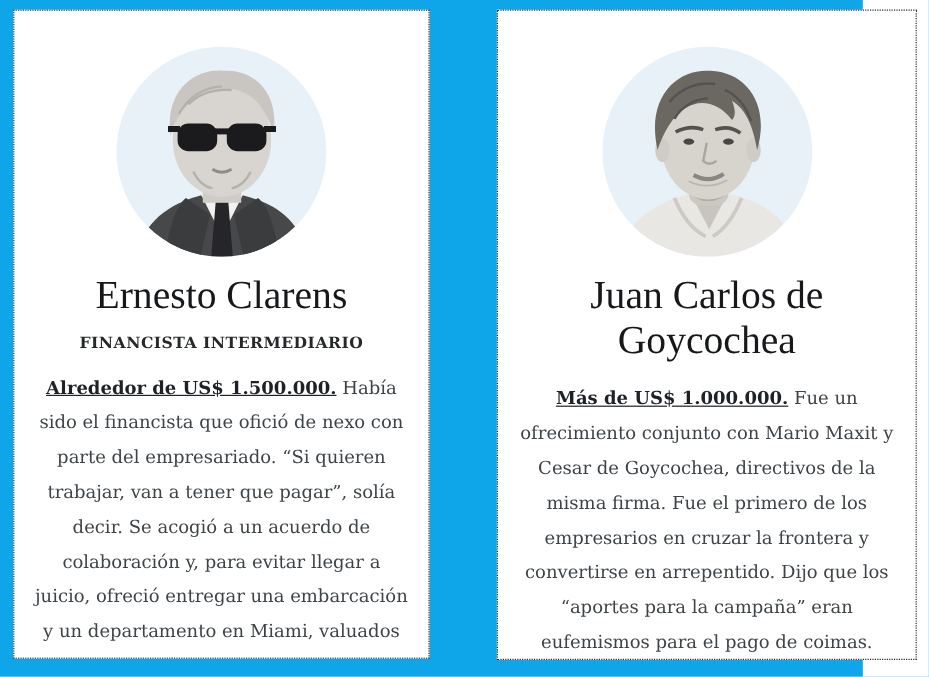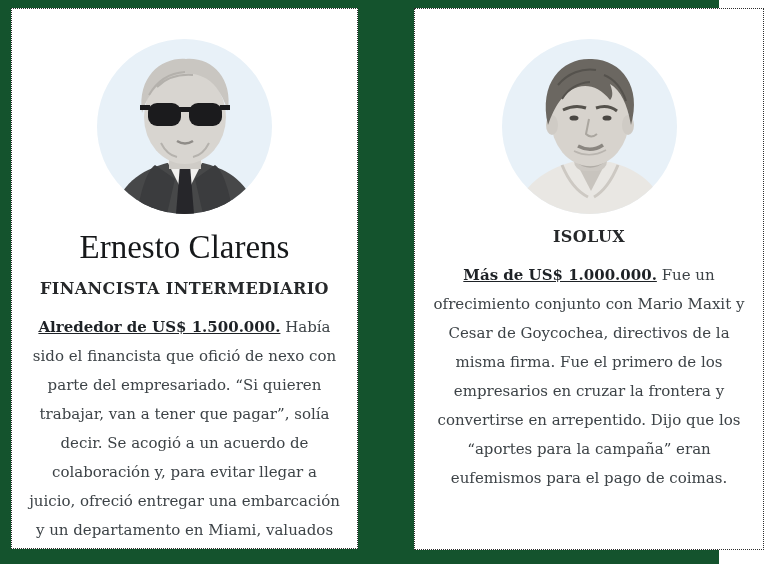--- a/index.html
+++ b/index.html
@@ -2,21 +2,21 @@
 <html><head>
 <meta charset="utf-8">
 <style>
   html, body { margin: 0; padding: 0; }
   body {
     width: 774px; height: 564px;
     background: #ffffff;
     font-family: "DejaVu Serif", serif;
     overflow: hidden;
   }
-  .page { position: relative; width: 719px; height: 564px; background: #14532d; }
+  .page { position: relative; width: 719px; height: 564px; background: #0ea5e9; }
 
   .card {
     position: absolute;
     top: 8px;
     box-sizing: border-box;
     border: 1px dotted #2e2e2e;
     background: #ffffff;
     text-align: center;
     padding: 30px 16px 0 16px;
     overflow: hidden;
@@ -37,21 +37,21 @@
     font-family: "Liberation Serif", serif;
     font-weight: 400;
     font-size: 33px;
     line-height: 37px;
     color: #16181a;
     margin: 15px 0 0 0;
   }
   .role {
     font-family: "DejaVu Serif", serif;
     font-weight: 700;
-    font-size: 16px;
+    font-size: 13px;
     letter-spacing: 0.4px;
     color: #26282a;
     margin-top: 13px;
   }
   .desc {
     font-family: "DejaVu Serif", serif;
     font-size: 15px;
     line-height: 29px;
     color: #3d4347;
     margin: 15px 0 0 0;
@@ -130,17 +130,17 @@
 
         <ellipse cx="72" cy="79" rx="4.5" ry="2.6" fill="#4a4743"></ellipse>
         <ellipse cx="105" cy="79" rx="4.5" ry="2.6" fill="#4a4743"></ellipse>
 
         <path d="M87 80 L84 95 Q89 100 95 95" stroke="#aaa69f" stroke-width="2" fill="none"></path>
 
         <path d="M76 107 Q89 114 101 106" stroke="#8a8680" stroke-width="3.5" fill="none"></path>
         <path d="M72 112 Q88 120 104 111" stroke="#b9b5af" stroke-width="1.5" fill="none"></path>
       </svg>
     </div>
-    <div class="role">ISOLUX</div>
+    <h2 class="name">Juan Carlos de Goycochea</h2>
     <p class="desc"><strong class="lead">Más de US$ 1.000.000.</strong><span> Fue un ofrecimiento conjunto con Mario Maxit y Cesar de Goycochea, directivos de la misma firma. Fue el primero de los empresarios en cruzar la frontera y convertirse en arrepentido. Dijo que los “aportes para la campaña” eran eufemismos para el pago de coimas.</span></p>
   </section>
 
 </div>
 
 </body></html>

